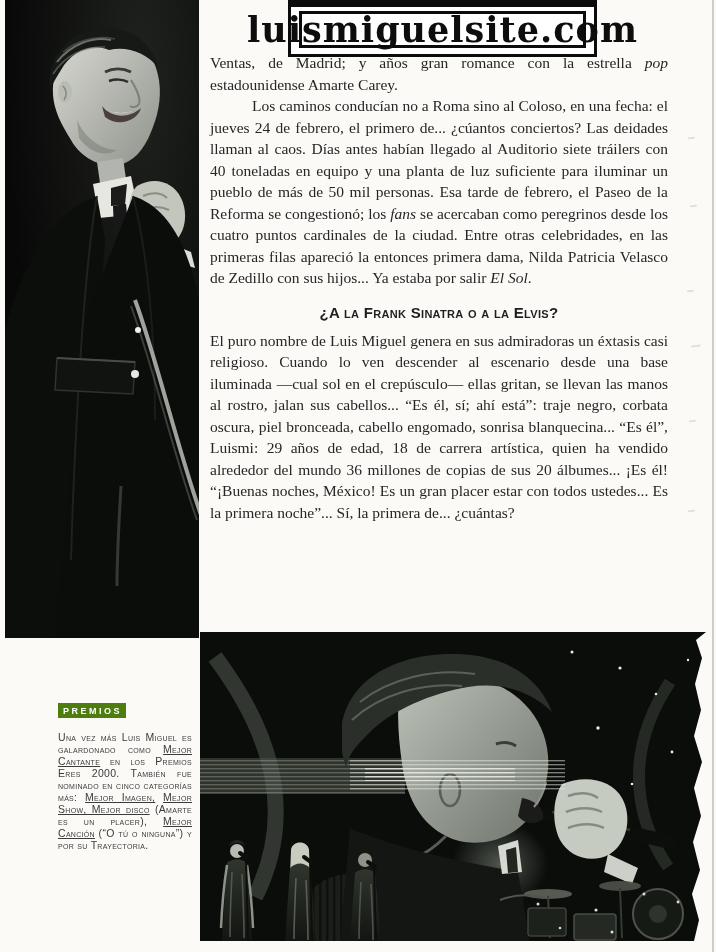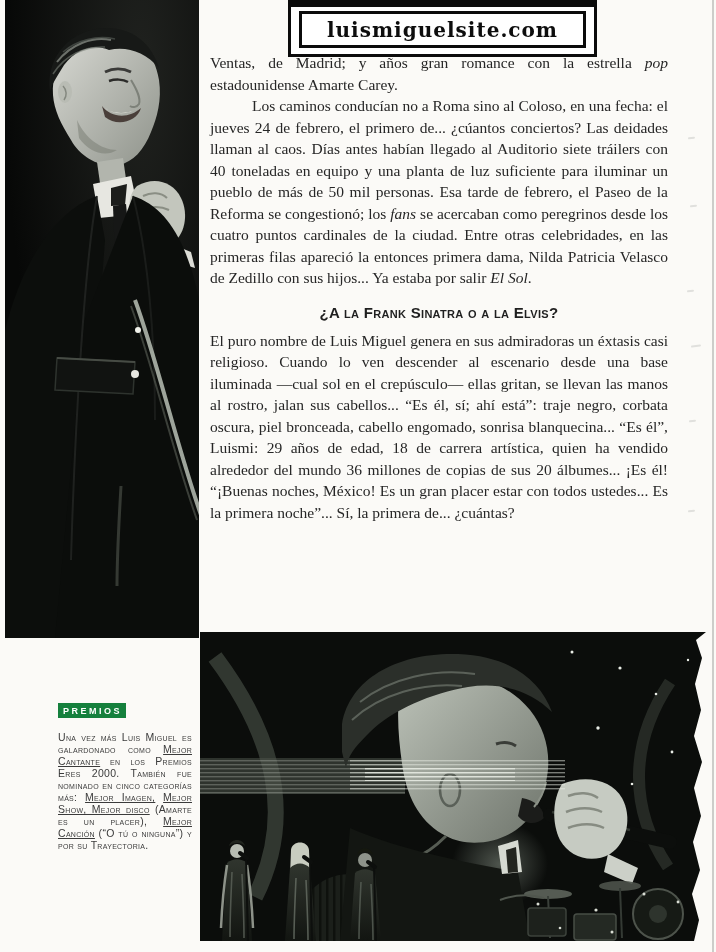--- a/index.html
+++ b/index.html
@@ -11,21 +11,21 @@
   .watermark{
     position:absolute;left:288px;top:0;width:309px;height:57px;
     background:#ffffff;border:3px solid #0b0b0b;border-top-width:7px;
     box-sizing:border-box;
   }
   .watermark-inner{
     position:absolute;left:8px;right:8px;top:4px;bottom:6px;
     border:3px solid #0b0b0b;display:flex;align-items:center;justify-content:center;
   }
   .watermark-text{
-    font-family:"DejaVu Serif",serif;font-weight:bold;font-size:20px;
+    font-family:"DejaVu Serif",serif;font-weight:bold;font-size:35px;
     letter-spacing:1px;color:#0d0d0d;white-space:nowrap;
   }
   
   .left-photo{position:absolute;left:5px;top:0;width:194px;height:638px;}
   .concert-photo{position:absolute;left:200px;top:632px;width:506px;height:309px;}
   
   .text-col{
     position:absolute;left:210px;top:52px;width:458px;
     font-size:15.5px;line-height:21.5px;color:#262626;text-align:justify;
   }
@@ -33,21 +33,21 @@
   .para.indent{text-indent:42px;}
   .para i{font-style:italic;}
   .article-heading{
     margin:12px 0 5px 0;font-family:"Liberation Sans",sans-serif;
     font-weight:bold;font-size:15px;letter-spacing:.3px;
     font-variant:small-caps;color:#1f1f1f;text-align:center;line-height:24px;
   }
   
   .premios-label{
     position:absolute;left:58px;top:703px;
-    background:#15803d;color:#ffffff;
+    background:#4d7c0f;color:#ffffff;
     font-family:"Liberation Sans",sans-serif;font-size:9px;font-weight:bold;
     letter-spacing:2.5px;padding:3px 4px 2px 5px;text-transform:uppercase;
   }
   .premios-text{
     position:absolute;left:58px;top:731px;width:134px;
     font-family:"Liberation Sans",sans-serif;font-size:10.5px;line-height:12px;
     font-variant:small-caps;letter-spacing:.3px;color:#3b3b3b;text-align:justify;
   }
   .premios-text .u{text-decoration:underline;}
   

